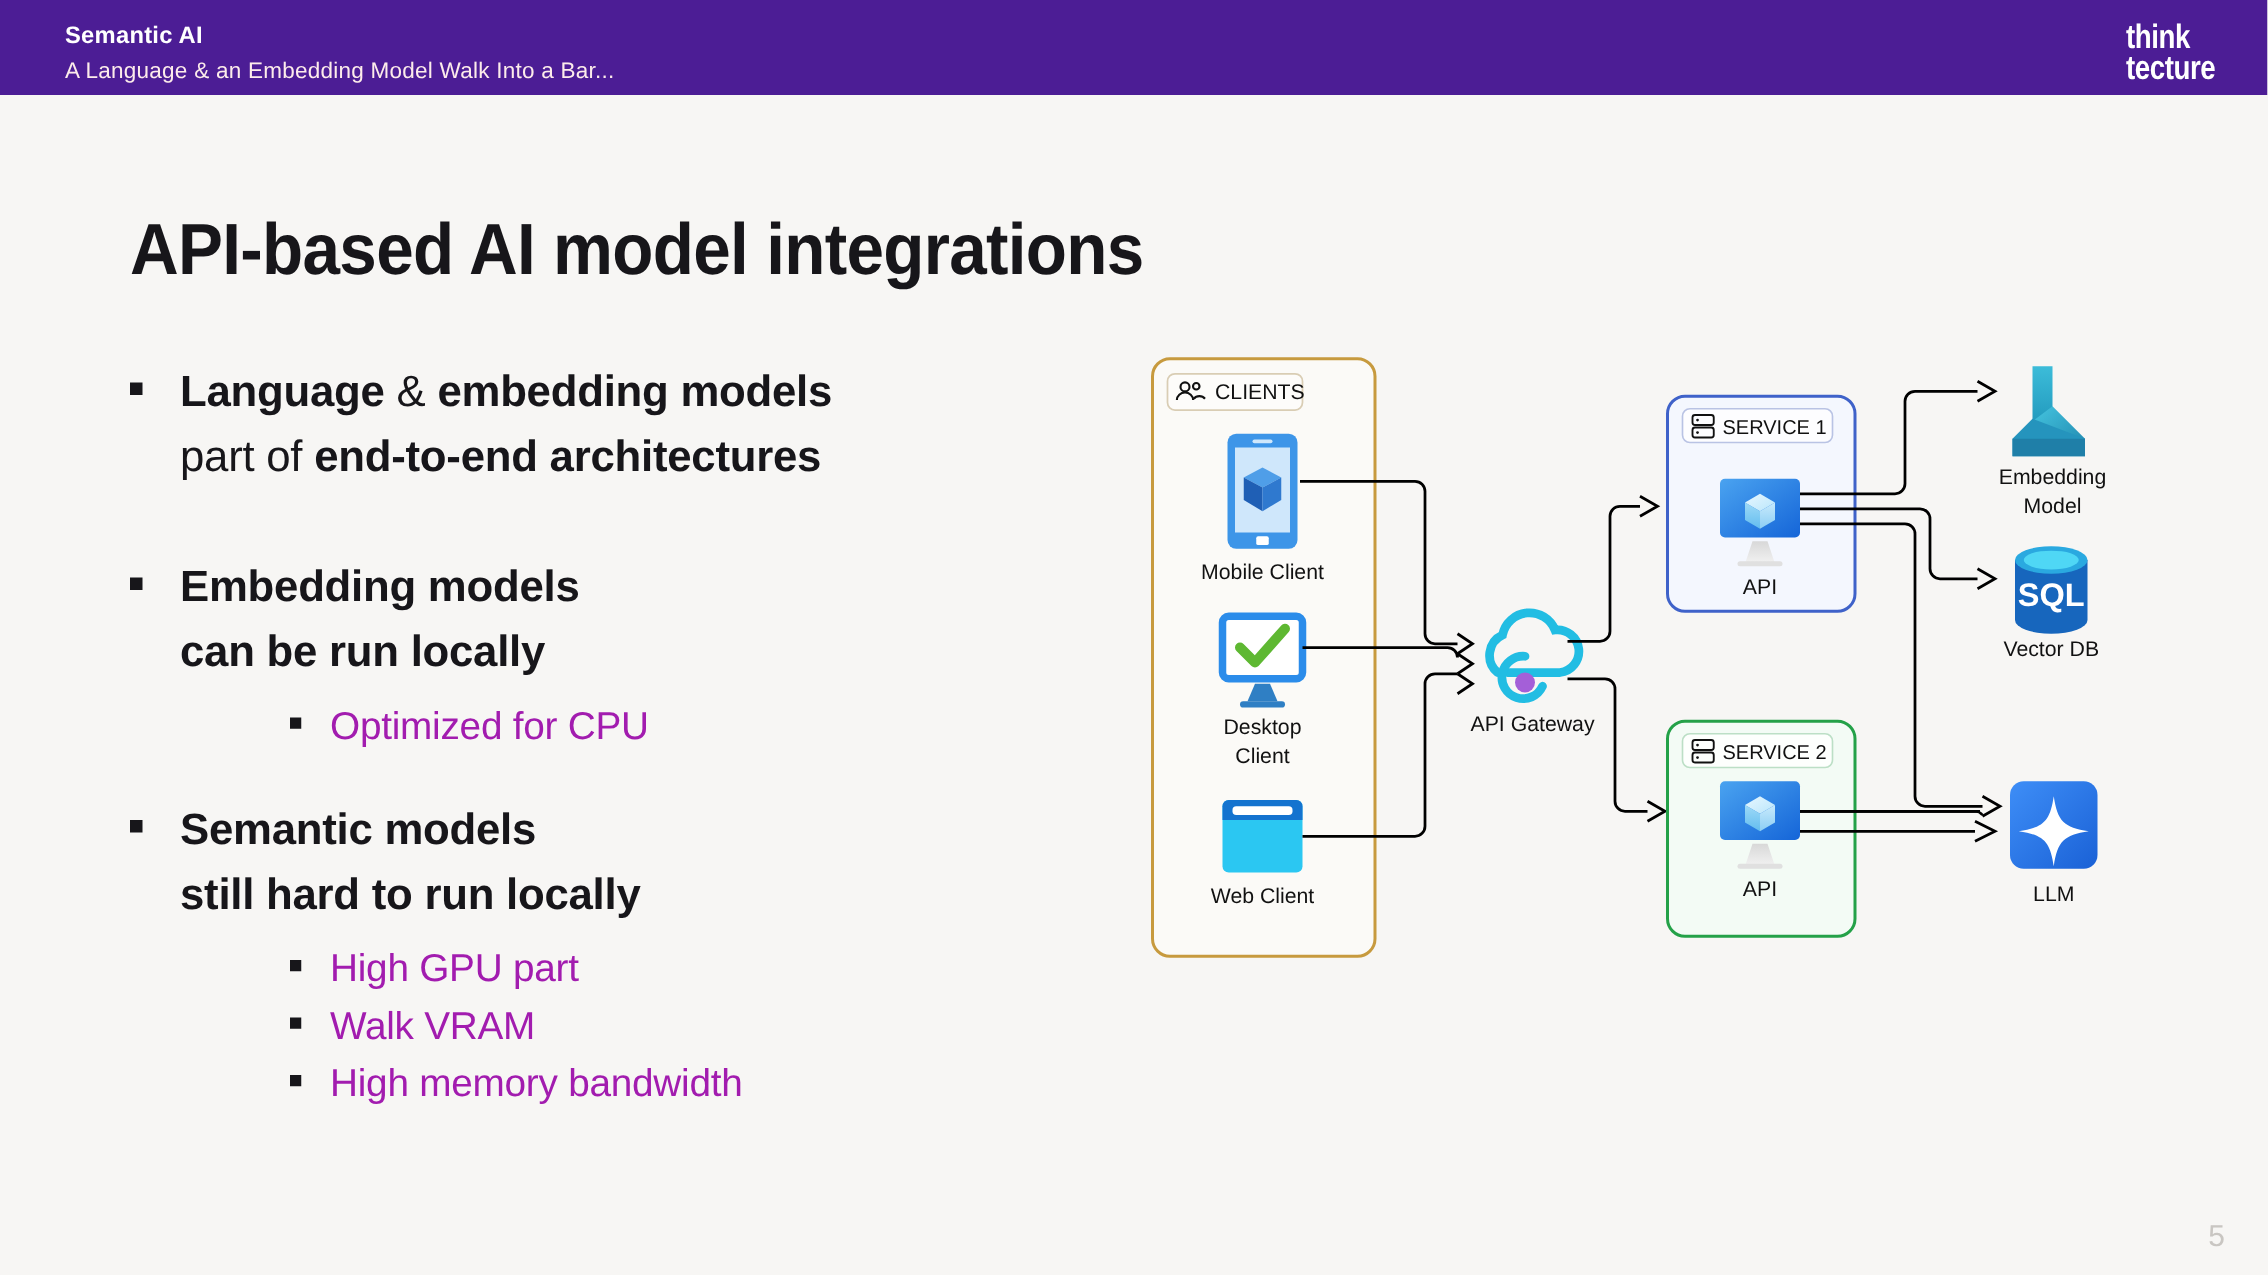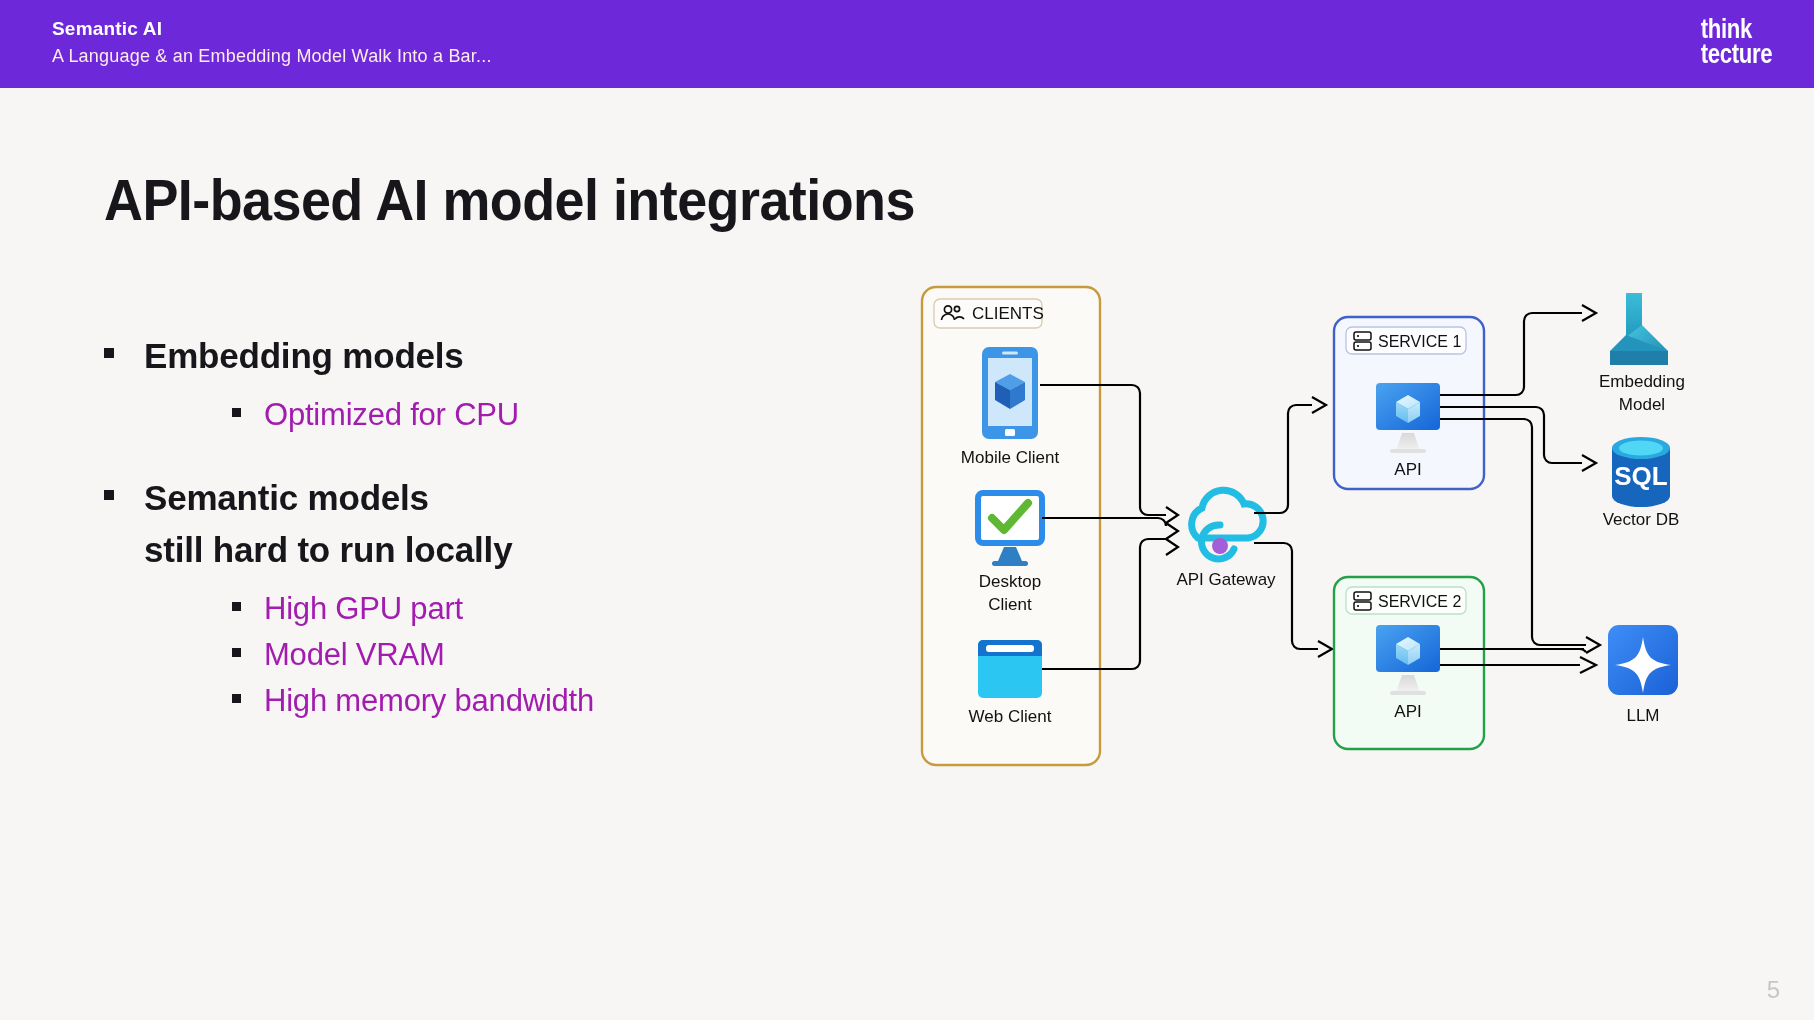--- a/index.html
+++ b/index.html
@@ -5,22 +5,22 @@
   html,body{margin:0;padding:0;}
   body{
     width:1814px;height:1020px;
     background:#f7f6f4;
     font-family:"Liberation Sans", sans-serif;
     overflow:hidden;position:relative;
   }
 
   
   .header{
-    position:absolute;left:0;top:0;width:1814px;height:88px;
-    background:#6d28d9;
+    position:absolute;left:0;top:0;width:1814px;height:76px;
+    background:#4c1d95;
   }
   .header-title{
     position:absolute;left:52px;top:18px;
     font-size:19px;font-weight:bold;color:#ffffff;letter-spacing:.2px;
   }
   .header-sub{
     position:absolute;left:52px;top:46px;
     font-size:18px;font-weight:400;color:#fdeceb;letter-spacing:.2px;
   }
   .logo{
@@ -80,27 +80,38 @@
   <div class="logo">
     <div>think</div>
     <div>tecture</div>
   </div>
 </div>
 
 <div class="slide-title">API-based AI model integrations</div>
 
 <div class="bullets">
 
+  <div class="b1">
+    <div class="marker"></div>
+    <div class="text">
+      <b>Language</b>
+      <span>&amp;</span>
+      <b>embedding models</b><br>
+      <span>part of</span>
+      <b>end-to-end architectures</b>
+    </div>
+  </div>
 
   <div class="gap-lg"></div>
 
   <div class="b1">
     <div class="marker"></div>
     <div class="text">
       <b>Embedding models</b><br>
+      <b>can be run locally</b>
     </div>
   </div>
 
   <div class="b2">
     <div class="marker"></div>
     <div class="text">Optimized for CPU</div>
   </div>
 
   <div class="gap-md"></div>
 
@@ -111,21 +122,21 @@
       <b>still hard to run locally</b>
     </div>
   </div>
 
   <div class="b2">
     <div class="marker"></div>
     <div class="text">High GPU part</div>
   </div>
   <div class="b2">
     <div class="marker"></div>
-    <div class="text">Model VRAM</div>
+    <div class="text">Walk VRAM</div>
   </div>
   <div class="b2">
     <div class="marker"></div>
     <div class="text">High memory bandwidth</div>
   </div>
 </div>
 
 <div class="diagram">
 <svg width="860" height="580" viewBox="0 0 860 580" xmlns="http://www.w3.org/2000/svg">
   <defs>

